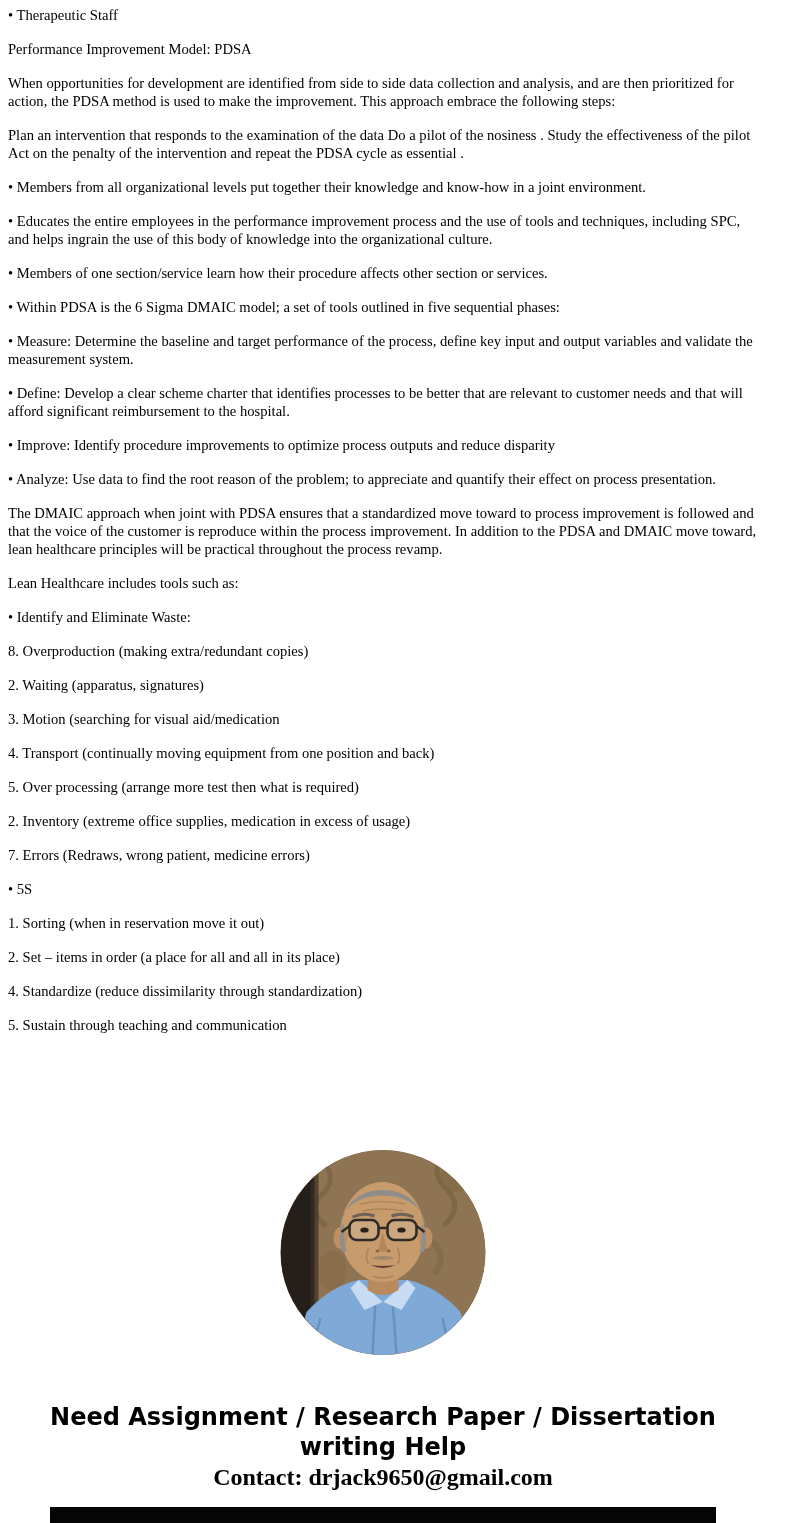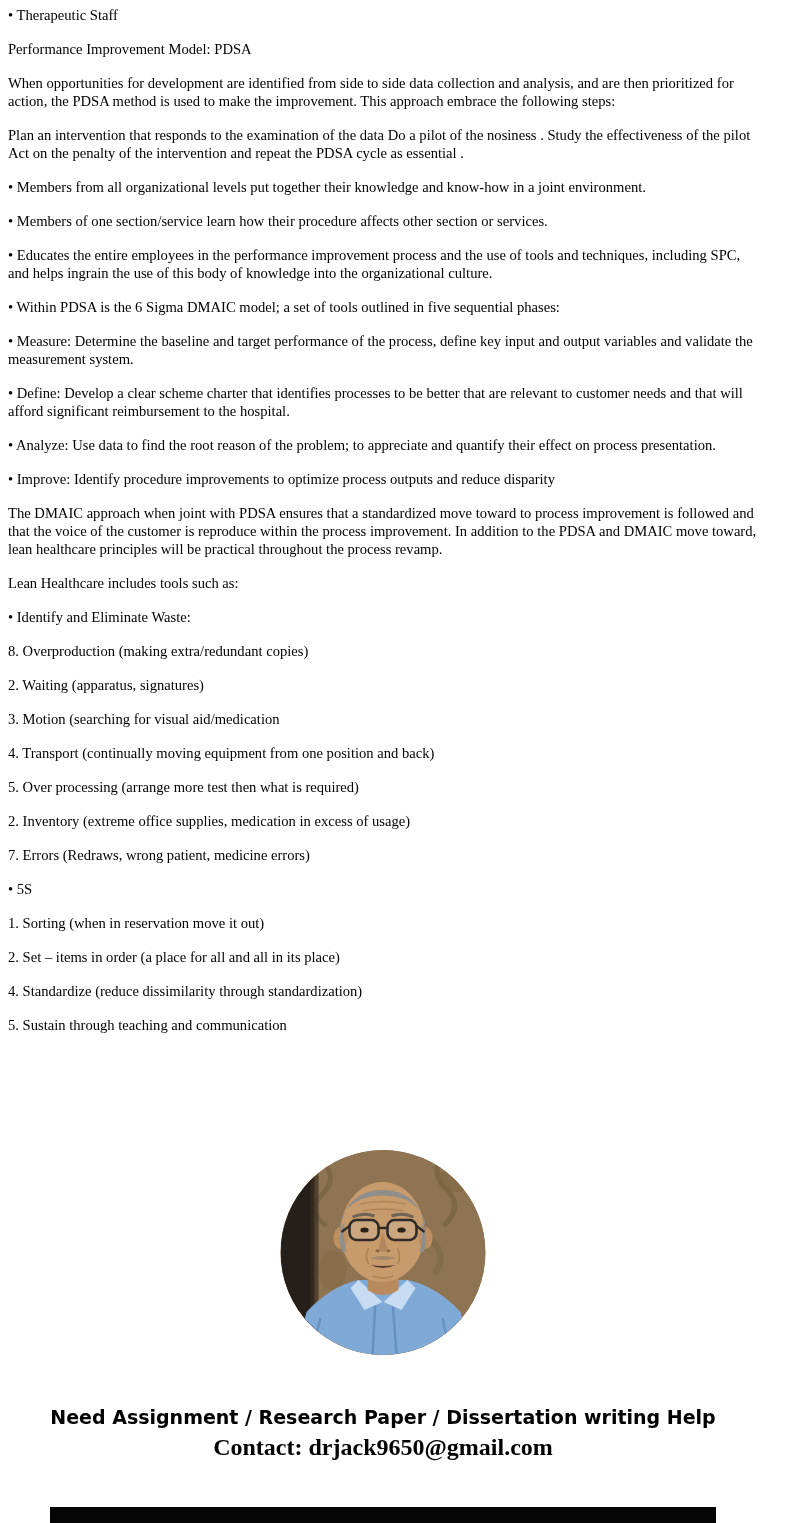--- a/index.html
+++ b/index.html
@@ -40,21 +40,21 @@
   .footer {
     position: absolute;
     top: 1402px; left: 0;
     width: 100%;
     text-align: center;
     font-family: "DejaVu Sans", sans-serif;
     font-weight: bold;
     color: #000000;
   }
   .footer-heading {
-    font-size: 19px;
+    font-size: 24px;
     line-height: 30px;
     max-width: 745px;
     margin: 0 auto;
   }
   .footer-contact {
     font-size: 24px;
     line-height: 30px;
     margin-top: 0;
     font-family: Liberation Serif, serif;
   }
@@ -70,27 +70,27 @@
 <body>
 
 <div class="page">
 
   <div class="doc" id="doc-body">
       <p class="para">• Therapeutic Staff</p>
       <p class="para">Performance Improvement Model: PDSA</p>
       <p class="para">When opportunities for development are identified from side to side data collection and analysis, and are then prioritized for action, the PDSA method is used to make the improvement. This approach embrace the following steps:</p>
       <p class="para">Plan an intervention that responds to the examination of the data Do a pilot of the nosiness . Study the effectiveness of the pilot Act on the penalty of the intervention and repeat the PDSA cycle as essential .</p>
       <p class="para">• Members from all organizational levels put together their knowledge and know-how in a joint environment.</p>
+      <p class="para">• Educates the entire employees in the performance improvement process and the use of tools and techniques, including SPC, and helps ingrain the use of this body of knowledge into the organizational culture.</p>
       <p class="para">• Members of one section/service learn how their procedure affects other section or services.</p>
-      <p class="para">• Educates the entire employees in the performance improvement process and the use of tools and techniques, including SPC, and helps ingrain the use of this body of knowledge into the organizational culture.</p>
       <p class="para">• Within PDSA is the 6 Sigma DMAIC model; a set of tools outlined in five sequential phases:</p>
       <p class="para">• Measure: Determine the baseline and target performance of the process, define key input and output variables and validate the measurement system.</p>
       <p class="para">• Define: Develop a clear scheme charter that identifies processes to be better that are relevant to customer needs and that will afford significant reimbursement to the hospital.</p>
+      <p class="para">• Improve: Identify procedure improvements to optimize process outputs and reduce disparity</p>
       <p class="para">• Analyze: Use data to find the root reason of the problem; to appreciate and quantify their effect on process presentation.</p>
-      <p class="para">• Improve: Identify procedure improvements to optimize process outputs and reduce disparity</p>
       <p class="para">The DMAIC approach when joint with PDSA ensures that a standardized move toward to process improvement is followed and that the voice of the customer is reproduce within the process improvement. In addition to the PDSA and DMAIC move toward, lean healthcare principles will be practical throughout the process revamp.</p>
       <p class="para">Lean Healthcare includes tools such as:</p>
       <p class="para">• Identify and Eliminate Waste:</p>
       <p class="para">8. Overproduction (making extra/redundant copies)</p>
       <p class="para">2. Waiting (apparatus, signatures)</p>
       <p class="para">3. Motion (searching for visual aid/medication</p>
       <p class="para">4. Transport (continually moving equipment from one position and back)</p>
       <p class="para">5. Over processing (arrange more test then what is required)</p>
       <p class="para">2. Inventory (extreme office supplies, medication in excess of usage)</p>
       <p class="para">7. Errors (Redraws, wrong patient, medicine errors)</p>

